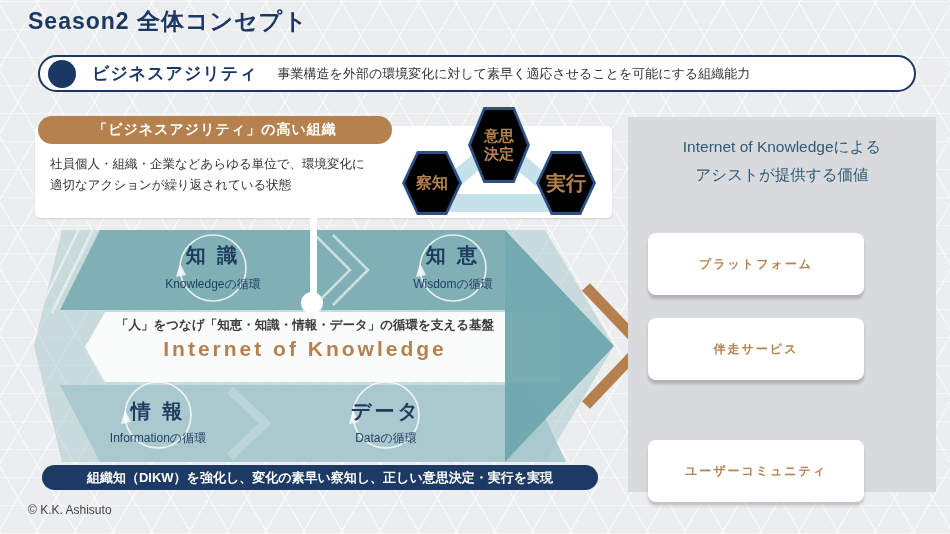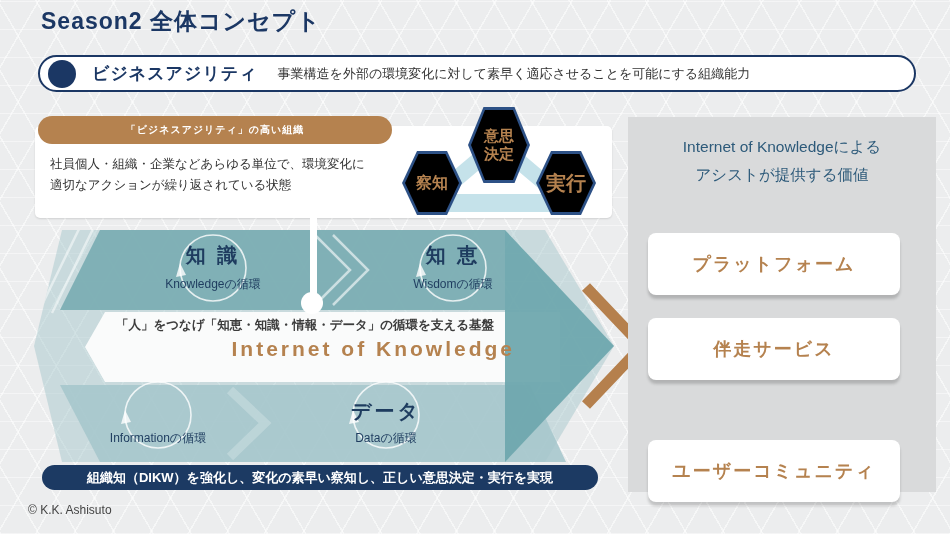--- a/index.html
+++ b/index.html
@@ -5,56 +5,56 @@
   html,body{margin:0;padding:0;}
   body{font-family:"Liberation Sans","DejaVu Sans",sans-serif;}
   .stage{position:relative;width:950px;height:534px;overflow:hidden;
     background-color:#ecedee;
     background-image:
       repeating-linear-gradient(60deg, rgba(255,255,255,.55) 0 1.5px, rgba(255,255,255,0) 1.5px 33px),
       repeating-linear-gradient(120deg, rgba(255,255,255,.55) 0 1.5px, rgba(255,255,255,0) 1.5px 33px),
       repeating-linear-gradient(0deg, rgba(255,255,255,.45) 0 1.5px, rgba(255,255,255,0) 1.5px 28px);
   }
   .abs{position:absolute;}
-  .page-title{left:28px;top:6px;font-size:23px;font-weight:bold;color:#1b3764;letter-spacing:1px;margin-left:13px;}
+  .page-title{left:28px;top:6px;font-size:23px;font-weight:bold;color:#1b3764;letter-spacing:1px;}
   
   .banner{left:38px;top:55px;width:878px;height:37px;background:#fff;border:2px solid #1b3764;
     border-radius:21px;display:flex;align-items:center;box-sizing:border-box;}
   .banner .dot{width:28px;height:28px;border-radius:50%;background:#1b3764;margin-left:8px;flex:0 0 auto;}
   .banner .lbl{margin-left:16px;font-size:17px;font-weight:bold;color:#1b3764;letter-spacing:1px;}
   .banner .desc{margin-left:20px;font-size:13px;color:#333;font-family:Liberation Mono, monospace;}
   
   .org-card{left:35px;top:126px;width:577px;height:92px;background:#fff;border-radius:5px;box-shadow:0 1px 2px rgba(0,0,0,.12);}
   .org-header{left:38px;top:116px;width:354px;height:28px;background:#b5824f;border-radius:14px;
-    color:#fff;font-size:10px;font-weight:bold;display:flex;align-items:center;justify-content:center;letter-spacing:1px;}
+    color:#fff;font-size:14px;font-weight:bold;display:flex;align-items:center;justify-content:center;letter-spacing:1px;}
   .org-desc{left:50px;top:154px;font-size:12.5px;color:#333;line-height:21px;}
   
   .hex{clip-path:polygon(25% 0%,75% 0%,100% 50%,75% 100%,25% 100%,0% 50%);background:#2d5186;}
   .hex .inner{position:absolute;inset:3px;clip-path:polygon(25% 0%,75% 0%,100% 50%,75% 100%,25% 100%,0% 50%);
     background:#000000;display:flex;flex-direction:column;align-items:center;justify-content:center;
     color:#b5824f;font-weight:bold;}
   .connector{background:#c5e2ea;}
   
   .drop-line{left:310px;top:218px;width:7px;height:85px;background:#fff;}
   .drop-circle{left:301px;top:292px;width:22px;height:22px;border-radius:50%;background:#fff;}
   
   .dg-title{font-size:20px;font-weight:bold;color:#1e3c5f;letter-spacing:3px;text-align:center;width:140px;}
   .dg-sub{font-size:12px;color:#1e3c5f;text-align:center;width:140px;}
   .plat-caption{left:95px;top:317px;width:420px;text-align:center;font-size:12.5px;font-weight:600;color:#3c3c3c;}
-  .plat-title{left:95px;top:337px;width:420px;text-align:right;font-size:21px;font-weight:bold;color:#b5824f;letter-spacing:3px;}
+  .plat-title{left:95px;top:337px;width:420px;text-align:center;font-size:21px;font-weight:bold;color:#b5824f;letter-spacing:3px;}
   
   .bottom-bar{left:42px;top:465px;width:556px;height:25px;background:#1c3a63;border-radius:13px;
     display:flex;align-items:center;justify-content:center;color:#fff;font-size:13px;font-weight:600;}
   
   .value-panel{left:628px;top:117px;width:308px;height:375px;background:#d9dadb;}
   .vp-title{position:absolute;left:0;top:16px;width:100%;text-align:center;color:#2d5a7a;
     font-size:15.5px;line-height:28px;font-weight:500;}
-  .vp-box{position:absolute;left:20px;width:252px;height:62px;background:#fff;border-radius:8px;
+  .vp-box{position:absolute;left:20px;width:216px;height:62px;background:#fff;border-radius:8px;
     box-shadow:0 4px 3px rgba(0,0,0,.18);display:flex;align-items:center;justify-content:center;
-    color:#b5824f;font-size:18px;font-weight:bold;letter-spacing:2px;}
+    color:#b5824f;font-size:12px;font-weight:bold;letter-spacing:2px;}
   .copyright{left:28px;top:503px;font-size:12px;color:#444;}
 </style>
 </head>
 <body>
 
 <div class="stage">
 
   <div class="abs page-title">Season2 全体コンセプト</div>
 
   <div class="abs banner">
@@ -99,20 +99,21 @@
     </g>
     <path d="M556 62 L612 121 L556 180" fill="none" stroke="#b5804d" stroke-width="11"></path>
   </svg>
 
   <div class="abs dg-title" style="left:143px;top:242px;">知 識</div>
   <div class="abs dg-sub" style="left:143px;top:276px;">Knowledgeの循環</div>
   <div class="abs dg-title" style="left:383px;top:242px;">知 恵</div>
   <div class="abs dg-sub" style="left:383px;top:276px;">Wisdomの循環</div>
   <div class="abs plat-caption">「人」をつなげ「知恵・知識・情報・データ」の循環を支える基盤</div>
   <div class="abs plat-title">Internet of Knowledge</div>
+  <div class="abs dg-title" style="left:88px;top:398px;">情 報</div>
   <div class="abs dg-sub" style="left:88px;top:430px;">Informationの循環</div>
   <div class="abs dg-title" style="left:316px;top:398px;">データ</div>
   <div class="abs dg-sub" style="left:316px;top:430px;text-align:center;">Dataの循環</div>
 
   <div class="abs org-card"></div>
   <div class="abs org-header">「ビジネスアジリティ」の高い組織</div>
   <div class="abs org-desc">
     <div>社員個人・組織・企業などあらゆる単位で、環境変化に</div>
     <div>適切なアクションが繰り返されている状態</div>
   </div>

